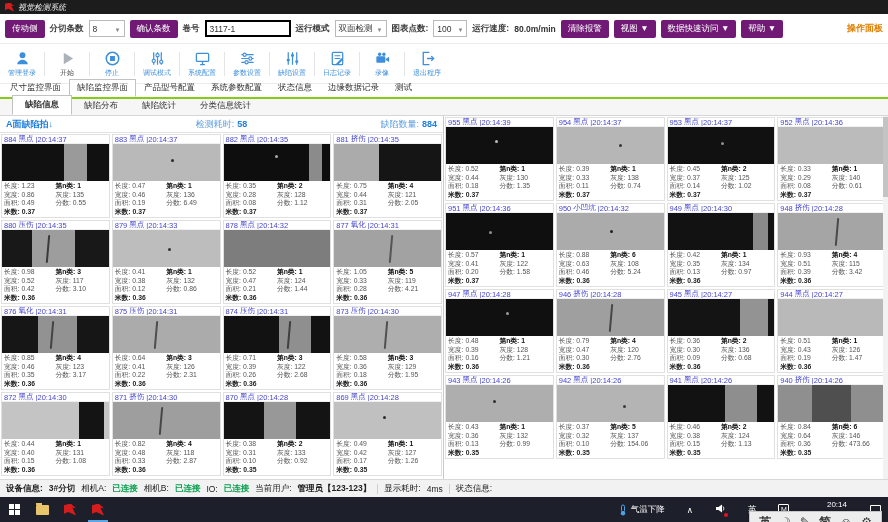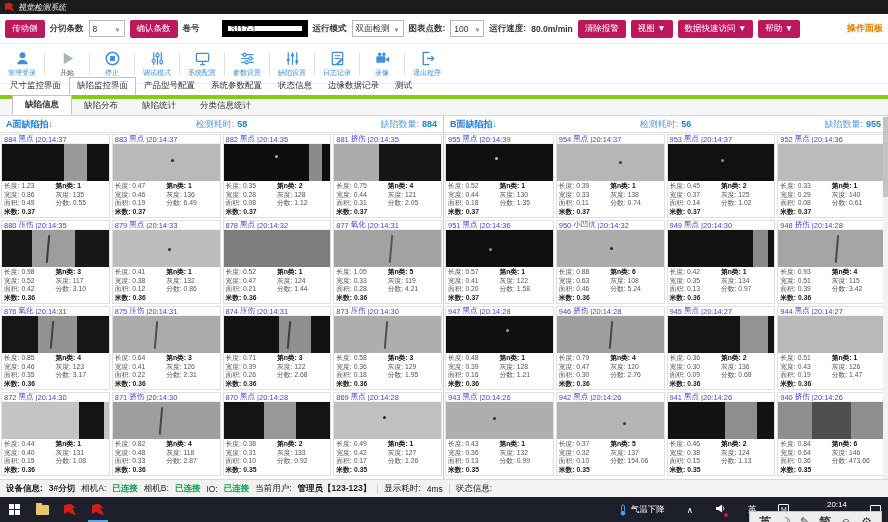--- a/index.html
+++ b/index.html
@@ -6,40 +6,40 @@
   html,body { width:888px; height:522px; overflow:hidden; background:#fff;
     font-family:"Liberation Sans","DejaVu Sans",sans-serif; }
   
   .titlebar { height:14px; background:#1c1c1c; color:#eee; display:flex; align-items:center;
     gap:4px; padding:0 5px; font-size:8px;font-style:italic; }
   .logo { width:9px; height:9px; background:#d61d1d; clip-path:polygon(0 15%,55% 0,100% 40%,70% 35%,100% 100%,35% 70%,0 85%); }
   
   .toolbar { height:30px; display:flex; align-items:center; gap:5px; padding:0 5px;
     border-bottom:1px solid #ececec; font-size:8.5px; color:#333; }
   .tlabel { font-weight:bold; color:#3a3a3a; white-space:nowrap; }
-  .btn-blue { background:#be185d; color:#fff; border:none; border-radius:2px;
+  .btn-blue { background:#701a75; color:#fff; border:none; border-radius:2px;
     padding:3px 7px; font-size:8.5px; white-space:nowrap; }
   .select { border:1px solid #b9b9b9; background:#fff; height:17px; display:flex;
     align-items:center; justify-content:space-between; padding:0 3px; gap:3px; }
   .select .caret::after { content:"▼"; font-size:6px; color:#888; }
-  .input { border:6px solid #000000; height:17px; padding:0 3px; font-size:8.5px;
-    display:flex; align-items:center; background:#fff;margin-left:17px; }
+  .input { border:2px solid #000000; height:17px; padding:0 3px; font-size:8.5px;
+    display:flex; align-items:center; background:#fff; }
   .speedval { font-weight:bold; }
   .panel-link { margin-left:auto; color:#e07f00; font-weight:bold; font-size:9px; }
   
   .bigbar { height:40px; display:flex; align-items:center; border-bottom:1px solid #ececec; padding-left:2px; }
   .action { width:40px; display:flex; flex-direction:column; align-items:center; gap:1px;
     color:#3d8edc; cursor:default; }
   .action svg { width:17px; height:17px; }
   .alabel { font-size:7px; color:#3d8edc; white-space:nowrap; }
   .alabel.dark { color:#444; }
   .adivider { width:1px; height:24px; background:#e4e4e4; margin:0 2px; }
   
   .maintabs { height:15px; display:flex; align-items:flex-end; background:#fff;
-    border-bottom:4px solid #84cc16; font-size:8.5px; padding-left:2px; }
+    border-bottom:2px solid #84cc16; font-size:8.5px; padding-left:2px; }
   .mtab { padding:2px 7px; color:#333; border:1px solid transparent; }
   .mtab.active { background:#fff; border:1px solid #c2c2c2; border-bottom:1px solid #fff; }
   .subtabs { height:17px; display:flex; align-items:flex-end; background:#f6f6f6;
     font-size:8.5px; padding-left:12px; border-bottom:1px solid #d6d6d6;font-family:Liberation Mono, monospace; }
   .stab { padding:3px 12px; color:#333; }
   .stab.active { background:#fff; border:1px solid #c2c2c2; border-bottom:1px solid #fff; font-weight:bold; }
   
   .content { height:363px; display:flex; position:relative; }
   .panel { width:444px; border-right:1px solid #c9c9c9; display:flex; flex-direction:column; }
   .panel-header { height:17px; display:flex; align-items:center; padding:0 6px; font-size:9px;
@@ -613,25 +613,20 @@
         <div class="col">
           <div class="cls"><span>第n类:</span> <span>1</span></div>
           <div><span>灰度:</span> <span>127</span></div>
           <div><span>分数:</span> <span>1.26</span></div>
         </div>
       </div>
     </div>
       </div>
   </div>
     <div class="panel">
-    <div class="panel-header">
-      <span class="ptitle">B面缺陷拍↓</span>
-      <span class="pcenter"><span>检测耗时:</span><b>56</b></span>
-      <span class="pright"><span>缺陷数量:</span><b>955</b></span>
-    </div>
     <div class="grid">
         <div class="cell">
       <div class="cell-h">
         <span>955</span>
         <span>黑点</span>
         <span>|20:14:39</span>
       </div>
       <div class="cell-img" style="background:#101010">
             <div class="speck" style="left:46%;top:34%;background:#bdbdbd"></div>
           </div>

